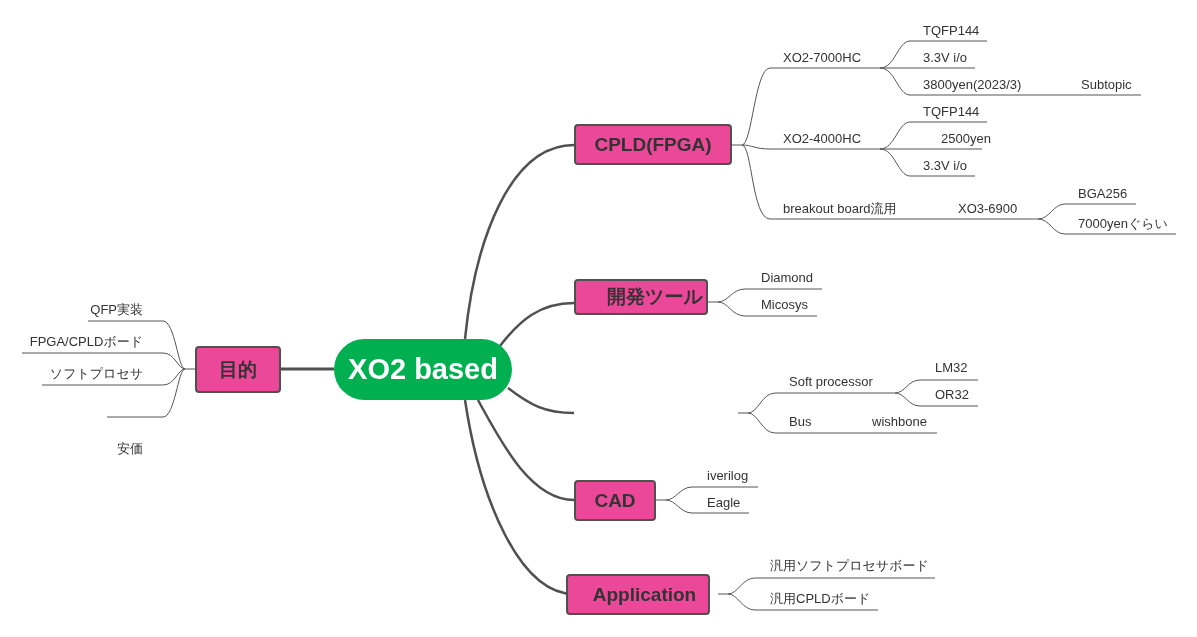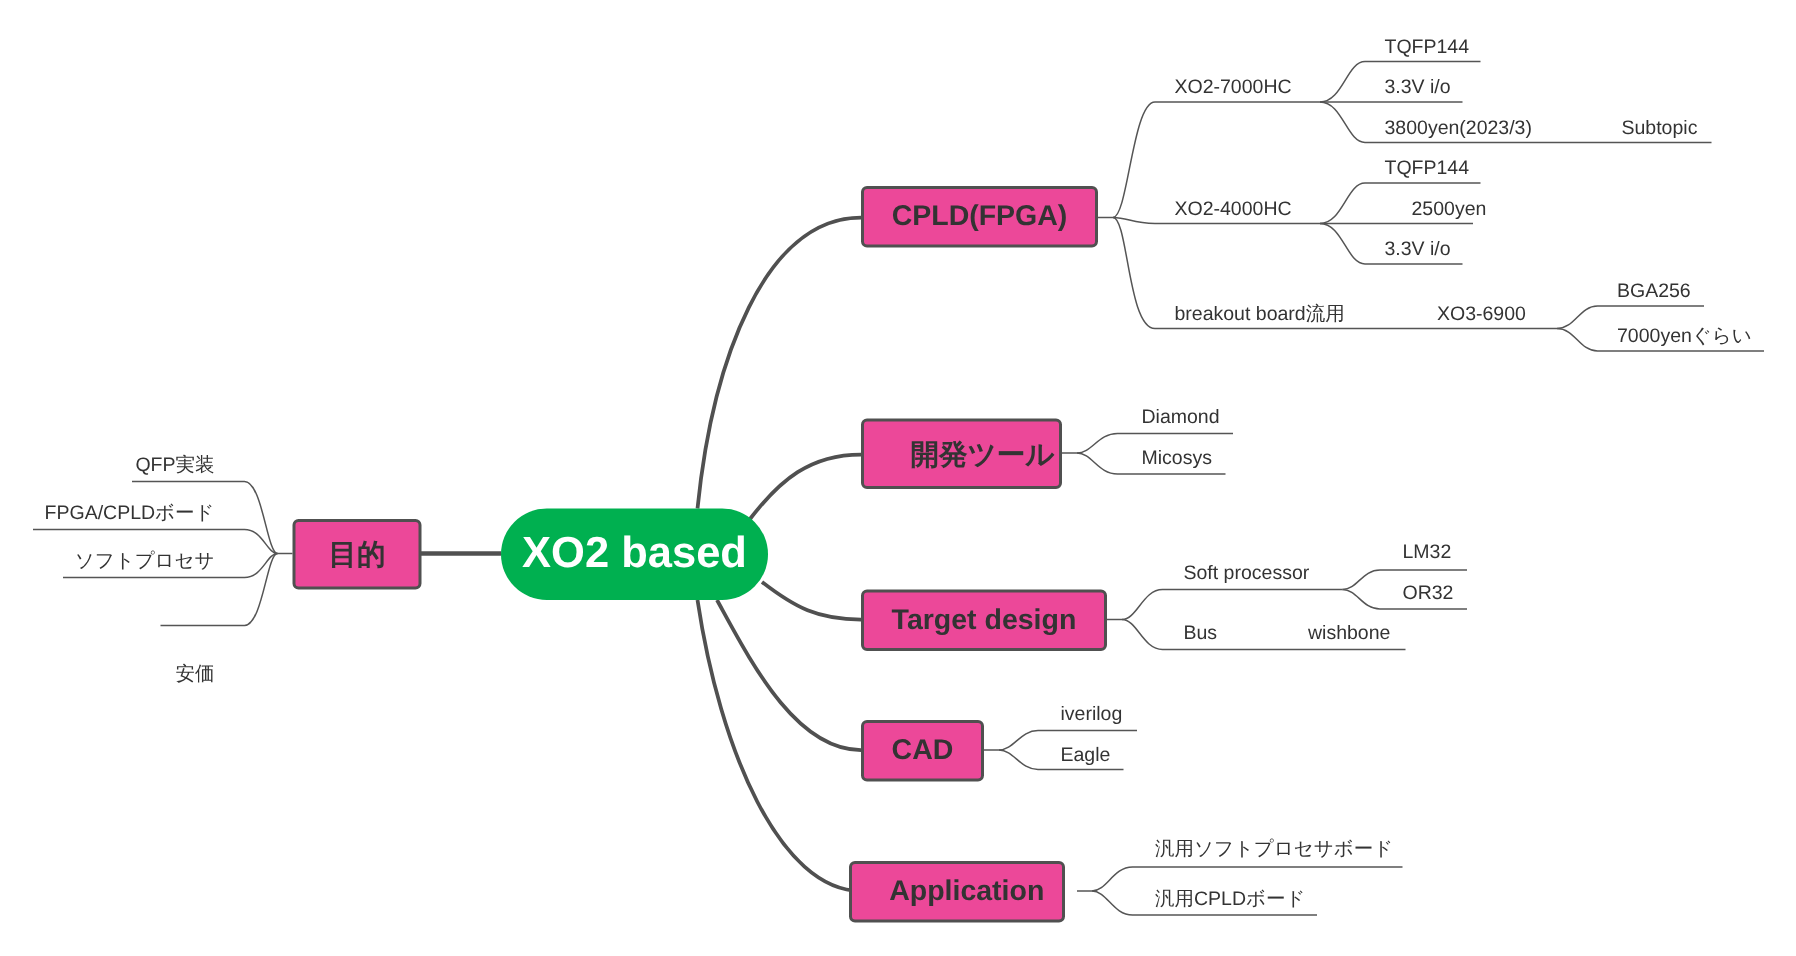--- a/index.html
+++ b/index.html
@@ -68,22 +68,21 @@
 
   <div class="root" style="left:334px; top:339px; width:178px; height:61px;">XO2 based</div>
 
   <div class="main" style="left:195px; top:346px; width:86px; height:47px;">目的</div>
   <div class="sub" style="right:1054px; top:302px;">QFP実装</div>
   <div class="sub" style="right:1054px; top:334px;">FPGA/CPLDボード</div>
   <div class="sub" style="right:1054px; top:366px;">ソフトプロセサ</div>
   <div class="sub" style="right:1054px; top:398px;margin-top:43px;">安価</div>
 
   <div class="main" style="left:574px; top:124px; width:158px; height:41px;">CPLD(FPGA)</div>
-  <div class="main" style="left:574px; top:279px; width:134px; height:47px;padding-left:28px;">開発ツール</div>
-  <div class="main" style="left:574px; top:393px; width:164px; height:41px;">Target design</div>
+  <div class="main" style="left:574px; top:279px; width:134px; height:36px;padding-left:28px;">開発ツール</div>
   <div class="main" style="left:574px; top:480px; width:82px; height:41px;">CAD</div>
   <div class="main" style="left:566px; top:574px; width:144px; height:41px;padding-left:13px;">Application</div>
 
   <div class="sub" style="left:783px; top:50px;">XO2-7000HC</div>
   <div class="sub" style="left:923px; top:23px;">TQFP144</div>
   <div class="sub" style="left:923px; top:50px;">3.3V i/o</div>
   <div class="sub" style="left:923px; top:77px;">3800yen(2023/3)</div>
   <div class="sub" style="left:1081px; top:77px;">Subtopic</div>
 
   <div class="sub" style="left:783px; top:131px;">XO2-4000HC</div>

